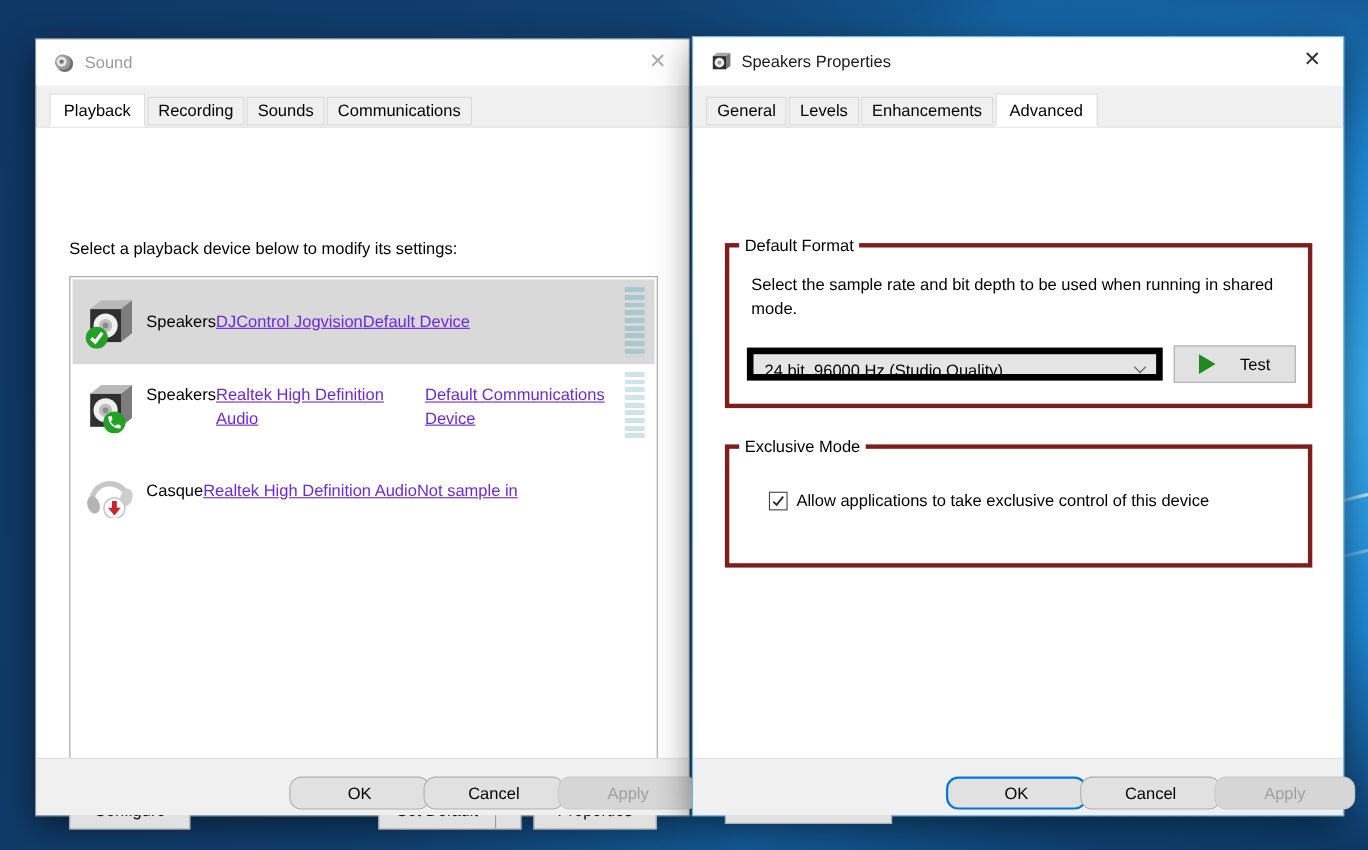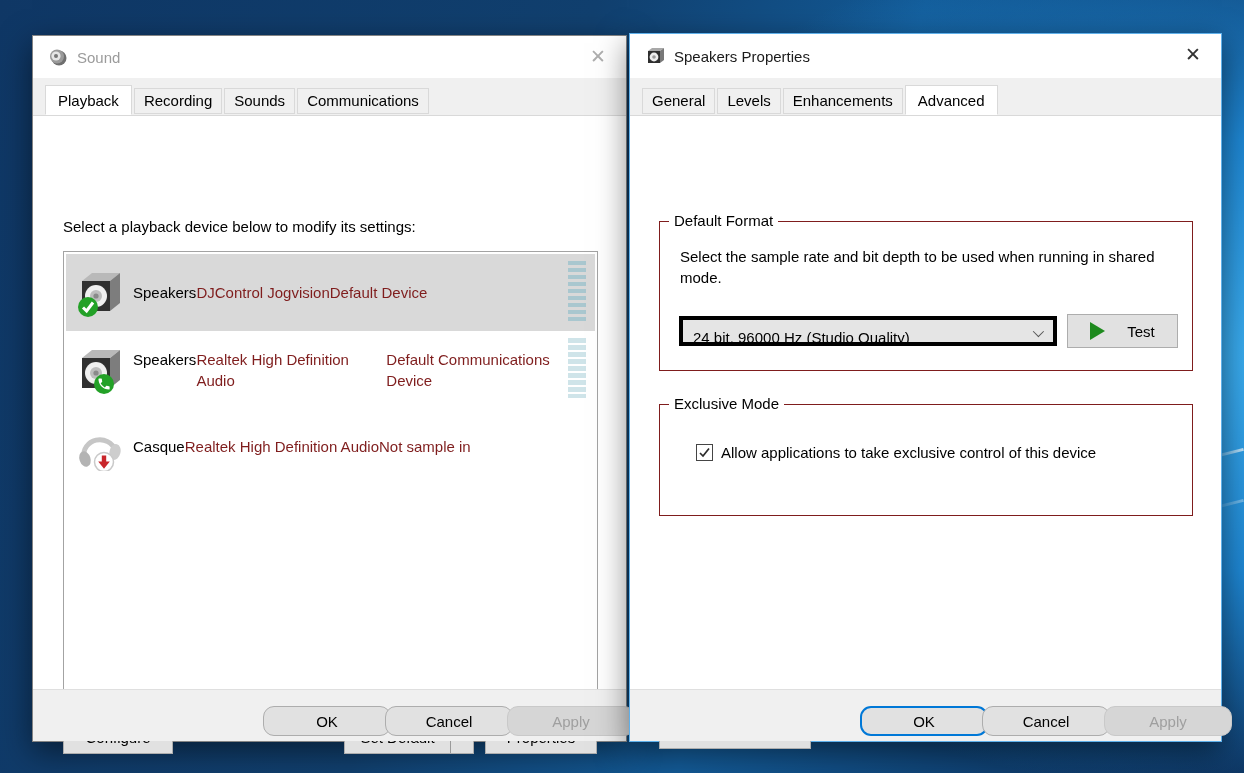--- a/index.html
+++ b/index.html
@@ -44,21 +44,21 @@
   .tab.active { background:#fff; border-bottom:1px solid #fff; padding:6px 12px 5px; margin-bottom:0; }
 
   .instruction { position:absolute; left:30px; top:102px; }
 
   .listbox { position:absolute; left:30px; top:135px; width:535px; height:448px; background:#fff; border:1px solid #a3a3a3; padding-top:2px; }
   .device-row { height:77px; margin:0 2px; display:flex; align-items:center; position:relative; }
   .device-row.selected { background:#d9d9d9; }
   .device-row .dicon { width:48px; height:48px; margin:0 11px 0 8px; flex:0 0 auto; }
   .dtext { display:flex; flex-direction:row; line-height:21px; }
   .dname { color:#000; }
-  .dsub { color:#7f1d1d; }
+  .dsub { color:#6d28d9;text-decoration:underline; }
   .meter { position:absolute; right:9px; top:7px; width:18px; height:63px;
     background:repeating-linear-gradient(to bottom, var(--mc) 0 4.5px, transparent 4.5px 7px); }
   .device-row.selected .meter { --mc:#a9c7cf; }
   .device-row .meter { --mc:#cfe4e9; }
 
   .btn { position:absolute; background:#e1e1e1; border:1px solid #adadad; display:flex; align-items:center; justify-content:center; font-size:15px; }
   .btn.disabled { background:#d6d6d6; border-color:#c9c9c9; color:#9f9f9f; }
   .btn.focused { border:2px solid #0078d7; }
 
   .sound .configure { left:30px; top:604px; width:110px; height:34px; }
@@ -67,27 +67,27 @@
   .splitbtn .arrow { width:23px; border-left:1px solid #9a9a9a; display:flex; align-items:center; justify-content:center; }
   .tri-down { width:0; height:0; border-left:5px solid transparent; border-right:5px solid transparent; border-top:6px solid #1a1a1a; }
   .sound .properties { left:452px; top:604px; width:112px; height:34px; }
 
   .footer { position:absolute; left:0; right:0; bottom:0; height:52px; background:#f0f0f0; border-top:1px solid #dfdfdf; }
   .footer .btn { top:16px; width:128px; height:30px;border-radius:11px; }
   .footer .ok { left:230px; }
   .footer .cancel { left:352px; }
   .footer .apply { left:474px; }
 
-  .group { position:absolute; border:1px solid #7f1d1d; }
+  .group { position:absolute; border:4px solid #7f1d1d; }
   .group-legend { position:absolute; top:-10px; left:9px; background:#fff; padding:0 5px; white-space:nowrap; }
   .g-format { left:29px; top:105px; width:534px; height:150px; }
   .g-format .desc { position:absolute; left:20px; top:24px; width:502px; line-height:21px; }
   .g-excl { left:29px; top:288px; width:534px; height:112px; }
 
-  .combo { position:absolute; left:49px; top:200px; width:378px; height:30px; background:#e5e5e5; border:4px solid #000000; display:flex; align-items:center; padding:12px 30px 0 10px; }
+  .combo { position:absolute; left:49px; top:200px; width:378px; height:30px; background:#e5e5e5; border:6px solid #000000; display:flex; align-items:center; padding:12px 30px 0 10px; }
   .combo .chev { position:absolute; right:12px; top:9px; width:8px; height:8px; border-right:1.6px solid #555; border-bottom:1.6px solid #555; transform:rotate(45deg) translateY(-2px); }
   .testbtn { left:437px; top:198px; width:111px; height:34px; gap:22px; }
   .tri-play { width:0; height:0; border-left:15px solid #1e8a1e; border-top:9px solid transparent; border-bottom:9px solid transparent; }
 
   .cbrow { position:absolute; left:20px; display:flex; align-items:center; }
   .cbrow.r1 { top:39px;padding-left:16px; }
   .cbrow.r2 { top:60px; }
   .cb { width:17px; height:17px; background:#fff; border:1px solid #454545; margin-right:8px; flex:0 0 auto; display:flex; align-items:center; justify-content:center; }
   .restore { left:29px; top:599px; width:152px; height:34px; }
 </style>

